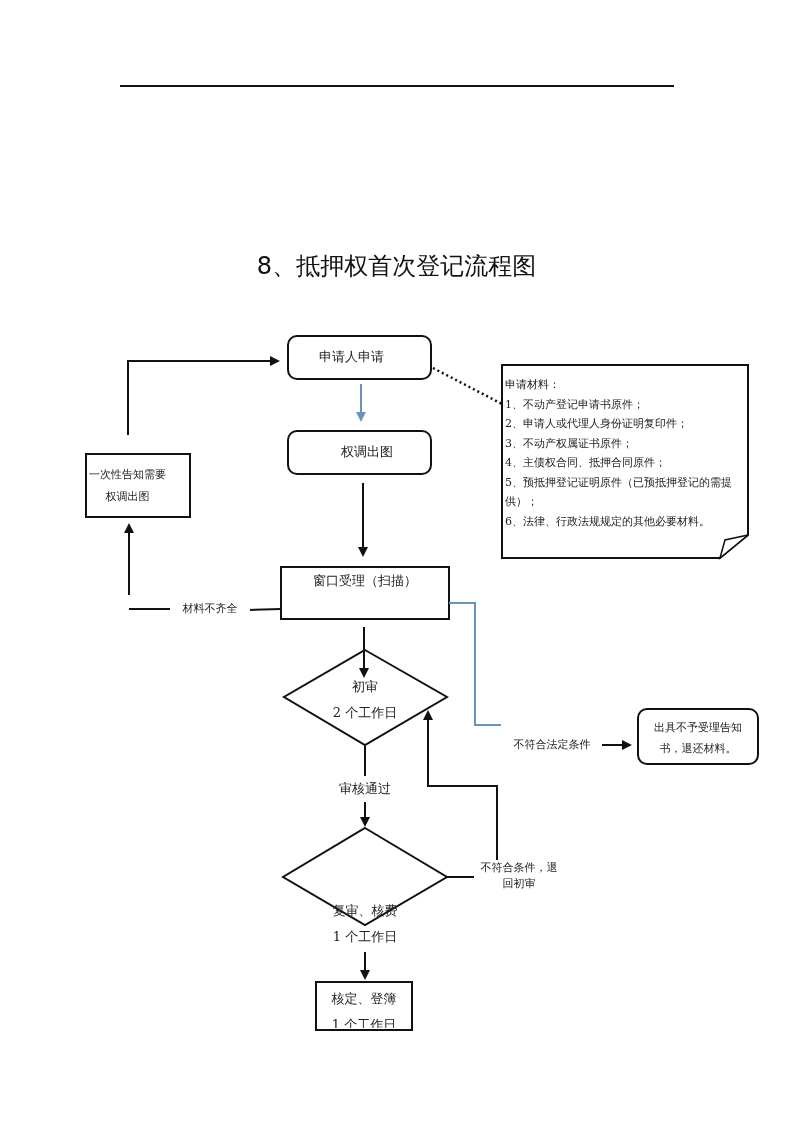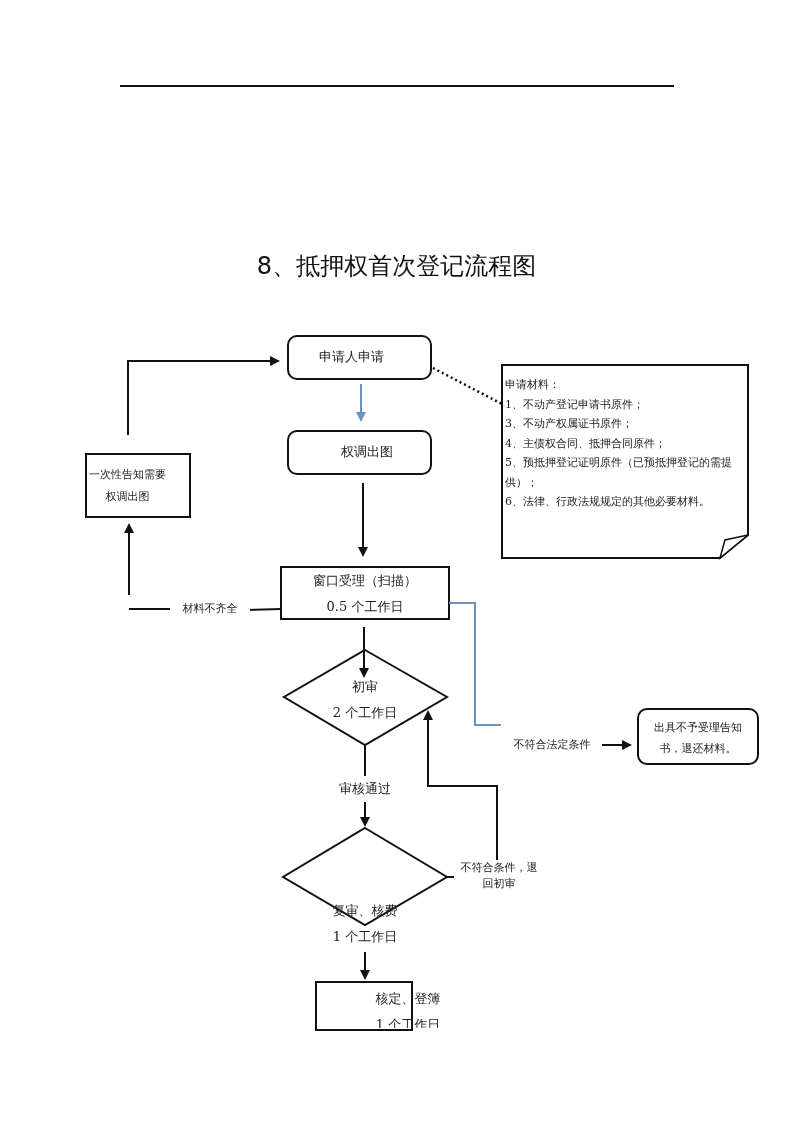--- a/index.html
+++ b/index.html
@@ -79,52 +79,52 @@
 <div class="node-text" style="left:288px;top:344px;width:127px;font-family:'DejaVu Sans','Liberation Sans',sans-serif;">申请人申请</div>
 <div class="node-text" style="left:288px;top:439px;width:158px;font-family:'DejaVu Sans','Liberation Sans',sans-serif;">权调出图</div>
 
 <div class="node-text small" style="left:86px;top:464px;width:83px;line-height:22px;">
   <div>一次性告知需要</div>
   <div>权调出图</div>
 </div>
 
 <div class="node-text" style="left:281px;top:568px;width:168px;">
   <div>窗口受理（扫描）</div>
-  <div>0.5 个工作日</div>
 </div>
 
 <div class="node-text" style="left:305px;top:674px;width:120px;">
   <div>初审</div>
   <div>2 个工作日</div>
 </div>
 
 <div class="node-text" style="left:305px;top:854px;width:120px;margin-top:44px;">
   <div>复审、核费</div>
   <div>1 个工作日</div>
 </div>
 
-<div class="node-text" style="left:316px;top:986px;width:96px;height:42px;overflow:hidden;padding-left:44px;">
+<div class="node-text" style="left:316px;top:986px;width:96px;height:42px;overflow:hidden;">
   <div>核定、登簿</div>
   <div>1 个工作日</div>
 </div>
 
 <div class="node-text small" style="left:638px;top:717px;width:120px;line-height:21px;">
   <div>出具不予受理告知</div>
   <div>书，退还材料。</div>
 </div>
 
 <div class="node-text small" style="left:170px;top:600px;width:80px;background:#fff;">材料不齐全</div>
 <div class="node-text small" style="left:502px;top:736px;width:100px;">不符合法定条件</div>
 <div class="node-text" style="left:320px;top:776px;width:90px;background:#fff;">审核通过</div>
-<div class="node-text small" style="left:454px;top:860px;width:90px;background:#fff;line-height:16px;">
+<div class="node-text small" style="left:474px;top:860px;width:90px;background:#fff;line-height:16px;">
   <div>不符合条件，退</div>
   <div>回初审</div>
 </div>
 
 <div class="note">
   <div>申请材料：</div>
   <div>1、不动产登记申请书原件；</div>
+  <div>2、申请人或代理人身份证明复印件；</div>
   <div>3、不动产权属证书原件；</div>
   <div>4、主债权合同、抵押合同原件；</div>
   <div>5、预抵押登记证明原件（已预抵押登记的需提</div>
   <div>供）；</div>
   <div>6、法律、行政法规规定的其他必要材料。</div>
 </div>
 
 </body></html>

